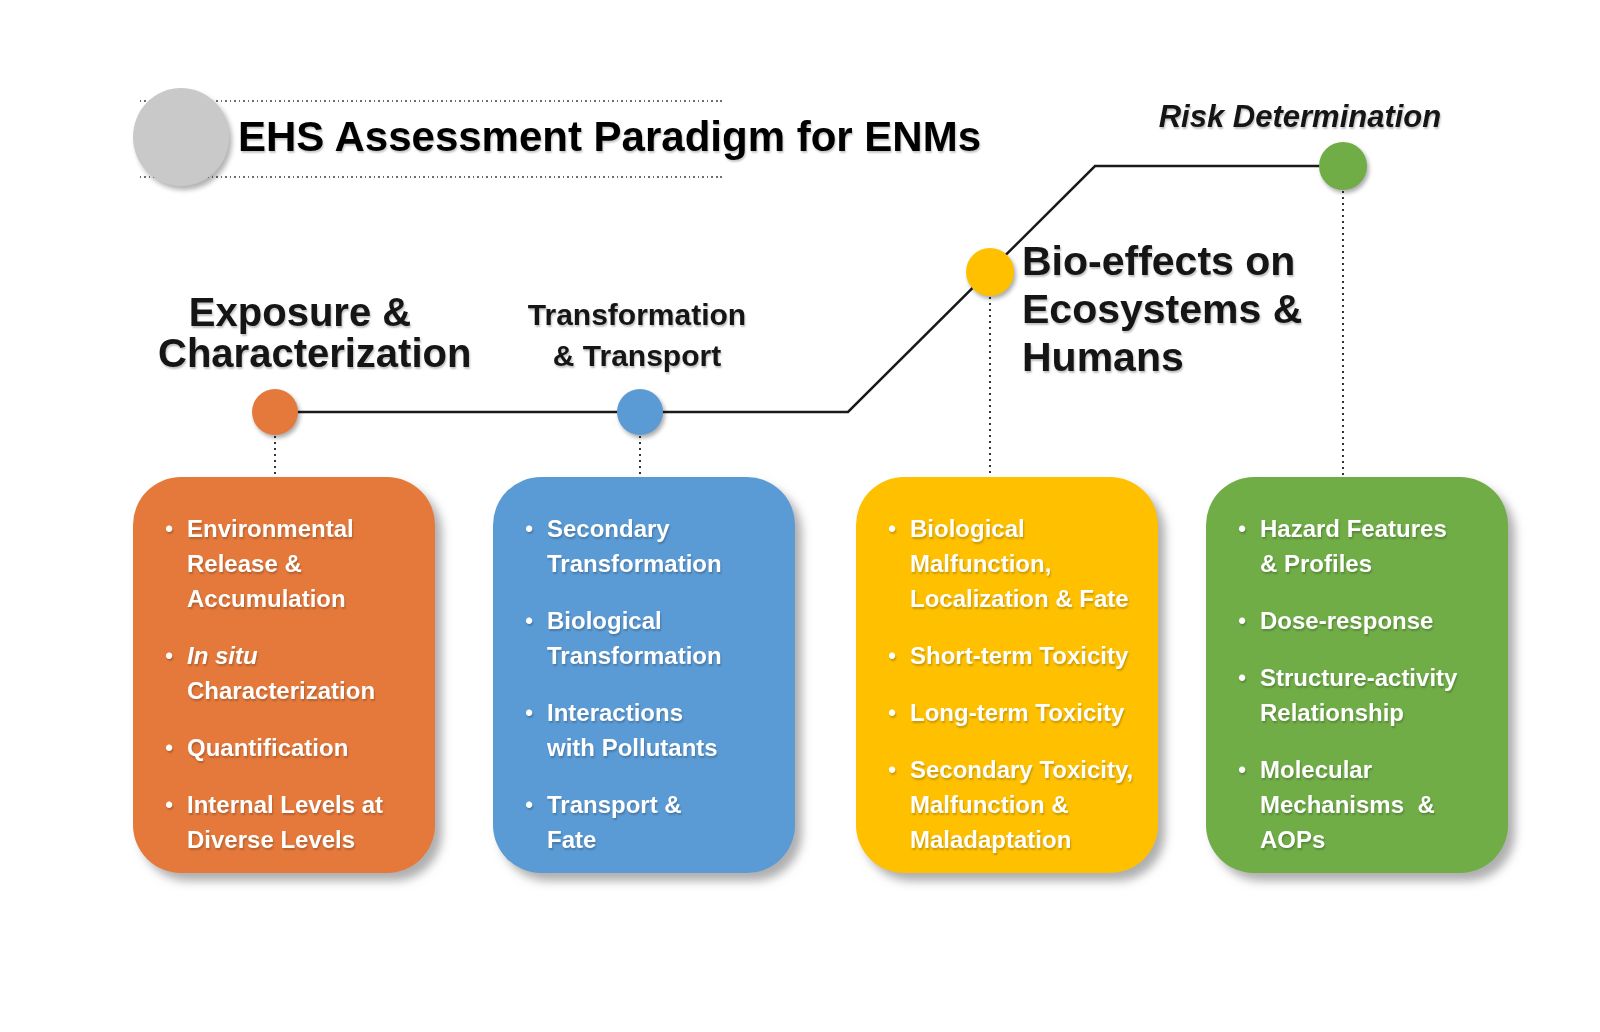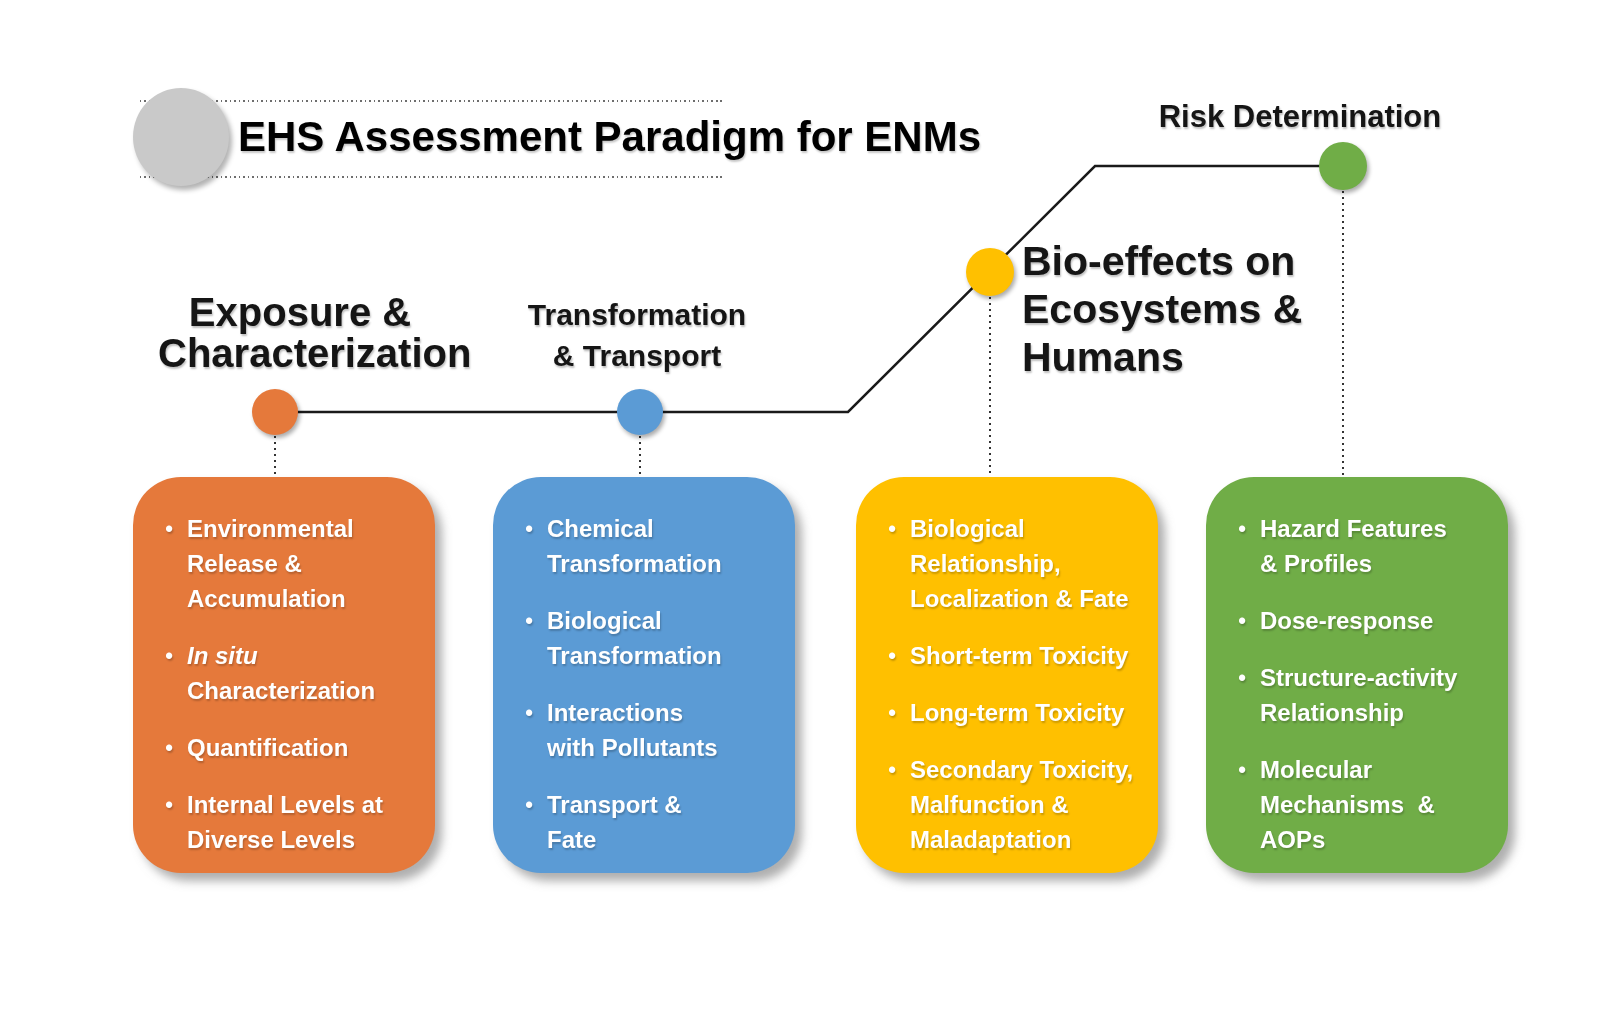--- a/index.html
+++ b/index.html
@@ -30,21 +30,21 @@
   
   .node-label{position:absolute;color:#151515;font-weight:600;
     text-shadow:1px 2px 2px rgba(0,0,0,0.25);}
   #label-exposure{left:158px;top:292px;width:284px;text-align:center;
     font-size:40px;line-height:41px;}
   #label-transformation{left:495px;top:294px;width:284px;text-align:center;
     font-size:30px;line-height:41px;}
   #label-bioeffects{left:1022px;top:237px;width:300px;text-align:left;
     font-size:41px;line-height:48px;}
   #label-risk{left:1130px;top:97px;width:340px;text-align:center;
-    font-size:31px;line-height:40px;}
+    font-size:31px;line-height:40px;font-style:italic;}
   .lbl-line{white-space:pre;}
 
   
   .card{position:absolute;top:477px;width:302px;height:396px;border-radius:48px;
     box-shadow:7px 8px 10px rgba(110,110,110,0.55);box-sizing:border-box;
     padding-top:34px;}
   #box-exposure{left:133px;}
   #box-transformation{left:493px;}
   #box-bioeffects{left:856px;}
   #box-risk{left:1206px;}
@@ -120,21 +120,21 @@
       <div class="lines">
         <div class="line">Internal Levels at</div>
         <div class="line">Diverse Levels</div>
       </div>
     </div>
   </div>
 <div id="box-transformation" class="card" style="background: rgb(91, 155, 213);">
     <div class="bullet">
       <span class="marker">•</span>
       <div class="lines">
-        <div class="line">Chemical</div>
+        <div class="line">Secondary</div>
         <div class="line">Transformation</div>
       </div>
     </div>
     <div class="bullet">
       <span class="marker">•</span>
       <div class="lines">
         <div class="line">Biological</div>
         <div class="line">Transformation</div>
       </div>
     </div>
@@ -151,21 +151,21 @@
         <div class="line">Transport &amp;</div>
         <div class="line">Fate</div>
       </div>
     </div>
   </div>
 <div id="box-bioeffects" class="card" style="background: rgb(255, 192, 0);">
     <div class="bullet">
       <span class="marker">•</span>
       <div class="lines">
         <div class="line">Biological</div>
-        <div class="line">Relationship,</div>
+        <div class="line">Malfunction,</div>
         <div class="line">Localization &amp; Fate</div>
       </div>
     </div>
     <div class="bullet">
       <span class="marker">•</span>
       <div class="lines">
         <div class="line">Short-term Toxicity</div>
       </div>
     </div>
     <div class="bullet">

